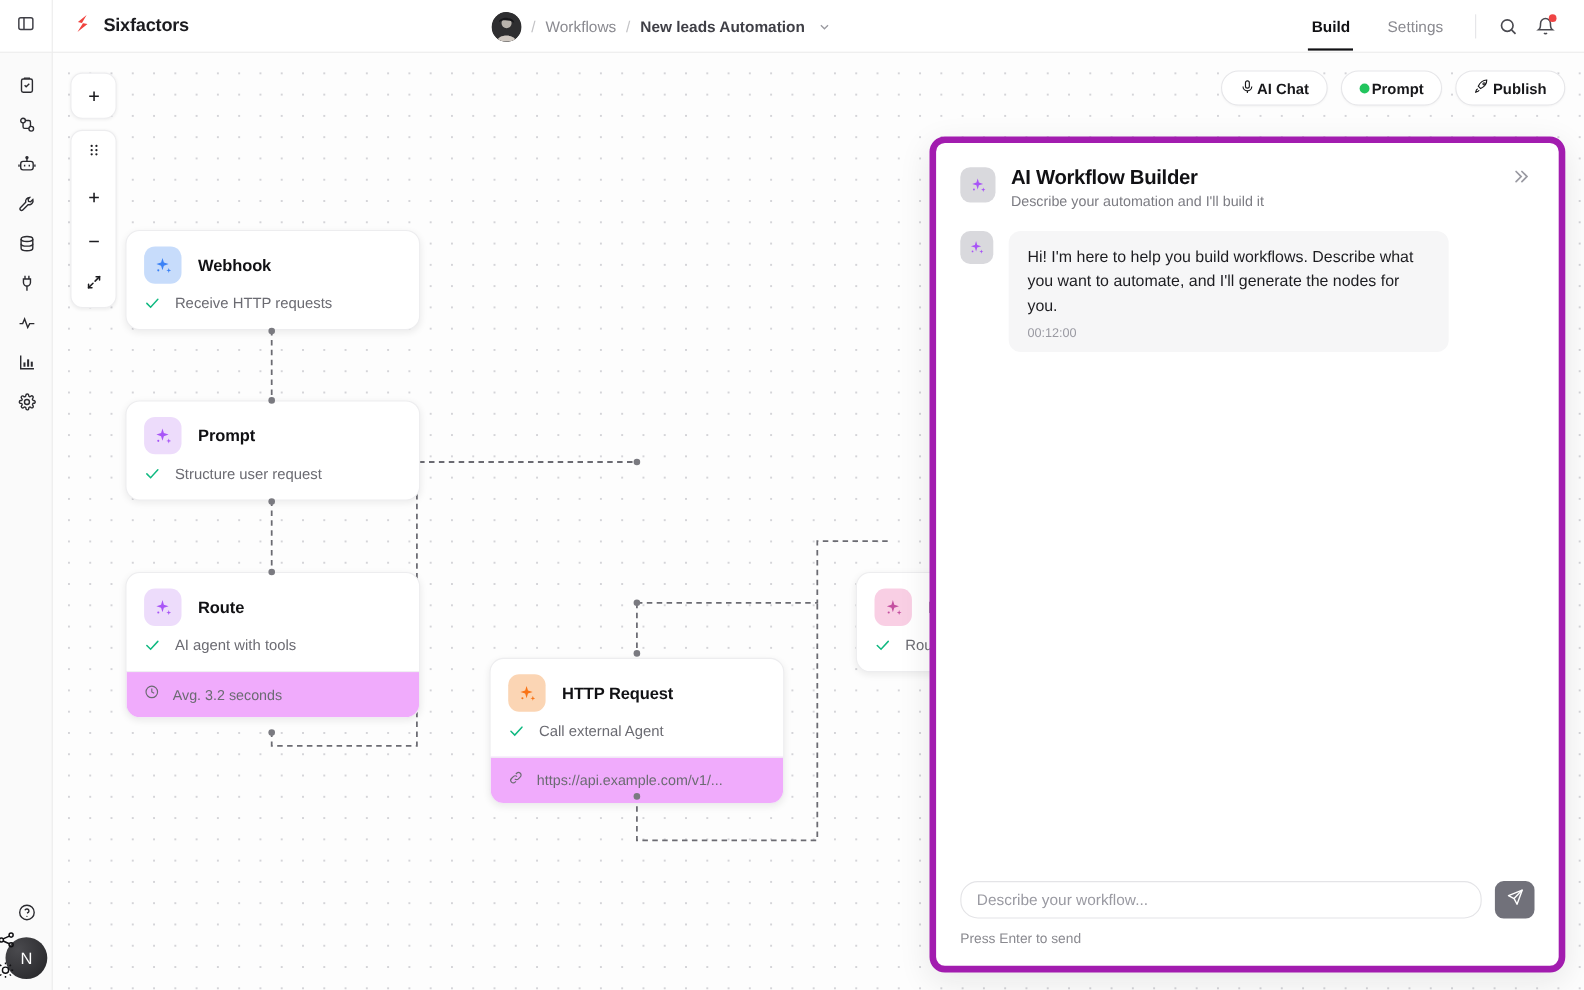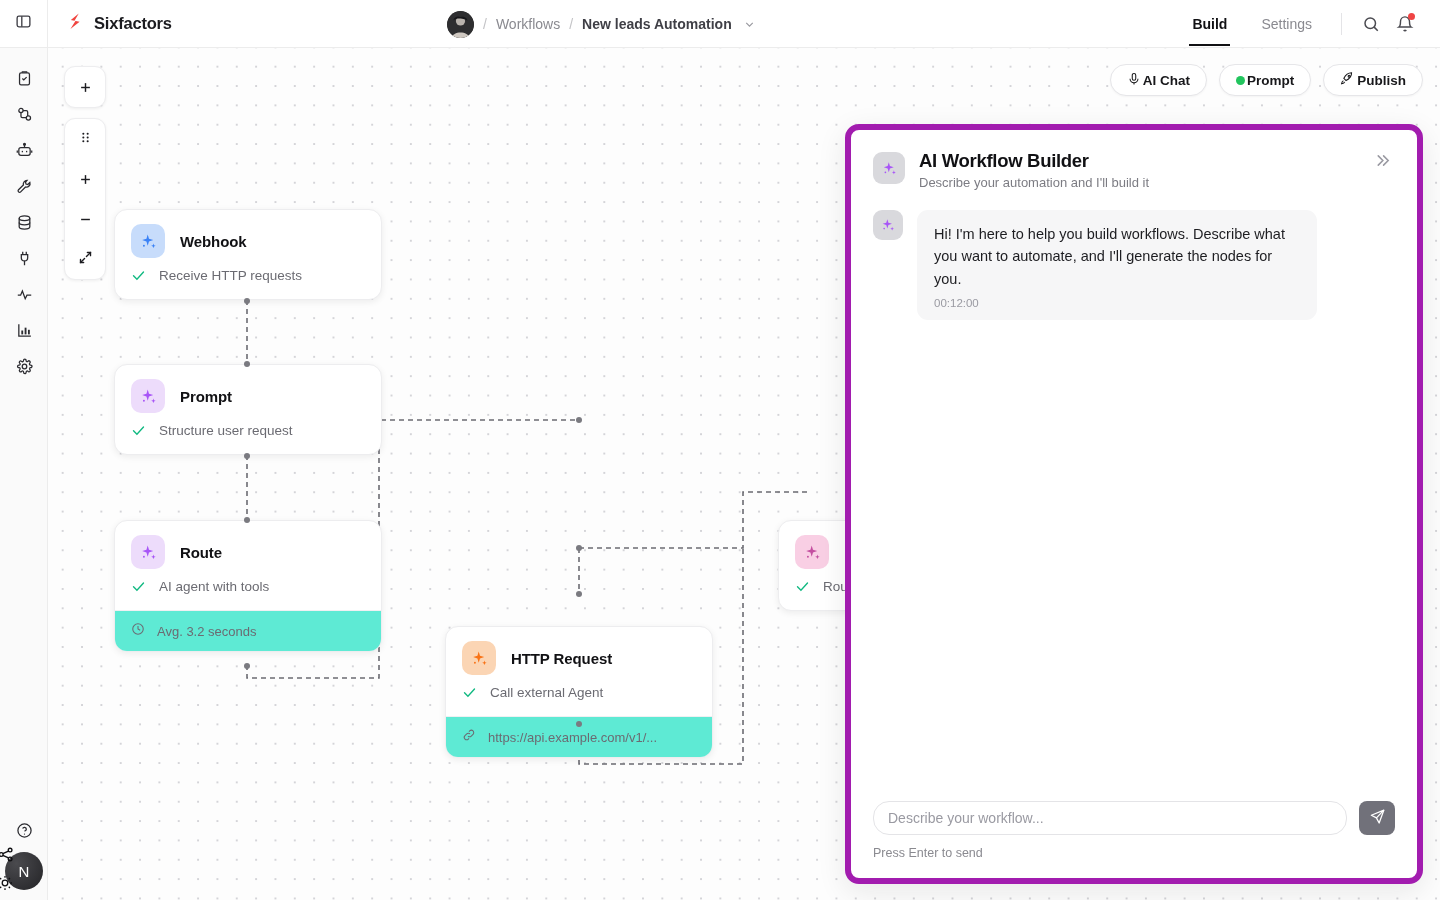--- a/index.html
+++ b/index.html
@@ -105,21 +105,21 @@
   .node-head { display: flex; align-items: center; gap: 15px; padding: 14px 16px 10px 16px; }
   .node-ico {
     width: 34px; height: 34px; border-radius: 10px;
     display: flex; align-items: center; justify-content: center; flex: none;
   }
   .node-title { font-size: 15px; font-weight: 700; color: #111114; letter-spacing: -.1px; }
   .node-sub { display: flex; align-items: center; gap: 13px; padding: 0 16px 16px 16px; }
   .node-sub-text { font-size: 13.5px; color: #6b6b72; }
   .node-foot {
     display: flex; align-items: center; gap: 12px;
-    padding: 11px 16px; border-top: 1px solid #f0f0f2; background: #5eead4;
+    padding: 11px 16px; border-top: 1px solid #f0f0f2; background: #f0abfc;
   }
   .node-foot-text { font-size: 13px; color: #6b6b72; }
   .check { color: #10b981; display: flex; }
 
   
   .port {
     position: absolute; width: 6px; height: 6px; border-radius: 50%;
     background: #7a7a80; z-index: 8;
   }
 
@@ -505,21 +505,21 @@
     <div class="node-foot">
       <span><svg width="14" height="14" viewBox="0 0 24 24" fill="none" stroke="#6b6b72" stroke-width="1.8">
             <circle cx="12" cy="12" r="9"></circle>
             <polyline points="12 6.8 12 12 15.7 14"></polyline>
           </svg></span>
       <span class="node-foot-text">Avg. 3.2 seconds</span>
     </div>
   </div>
 
 
-  <div class="node" style="left:397px; top:578px;">
+  <div class="node" style="left:397px; top:550px;">
     <div class="node-head">
       <div class="node-ico" style="background:#fbd5b4;">
         <svg width="19" height="19" viewBox="0 0 24 24" fill="#f97316">
             <path d="M11 3.2 12.6 8.5 18 10.2 12.6 12 11 17.3 9.4 12 4 10.2 9.4 8.5Z"></path>
             <path d="M18.2 14.6 18.9 16.8 21 17.5 18.9 18.2 18.2 20.4 17.5 18.2 15.4 17.5 17.5 16.8Z"></path>
             <circle cx="6.2" cy="17.4" r="1.2"></circle>
           </svg>
       </div>
       <div class="node-title">HTTP Request</div>
     </div>

